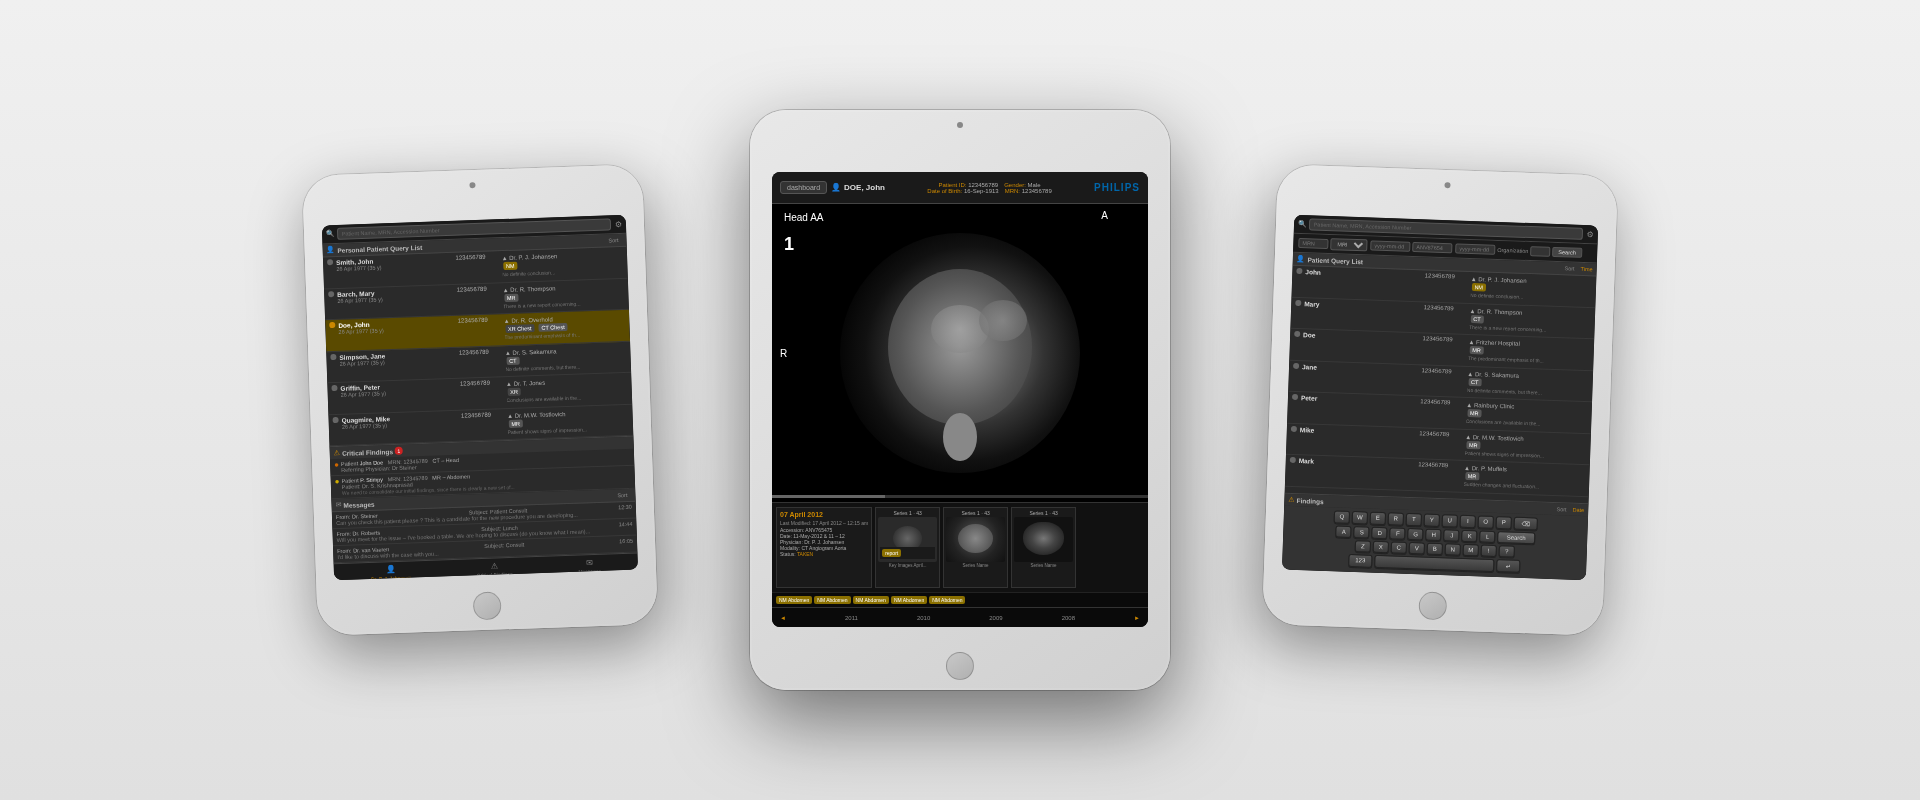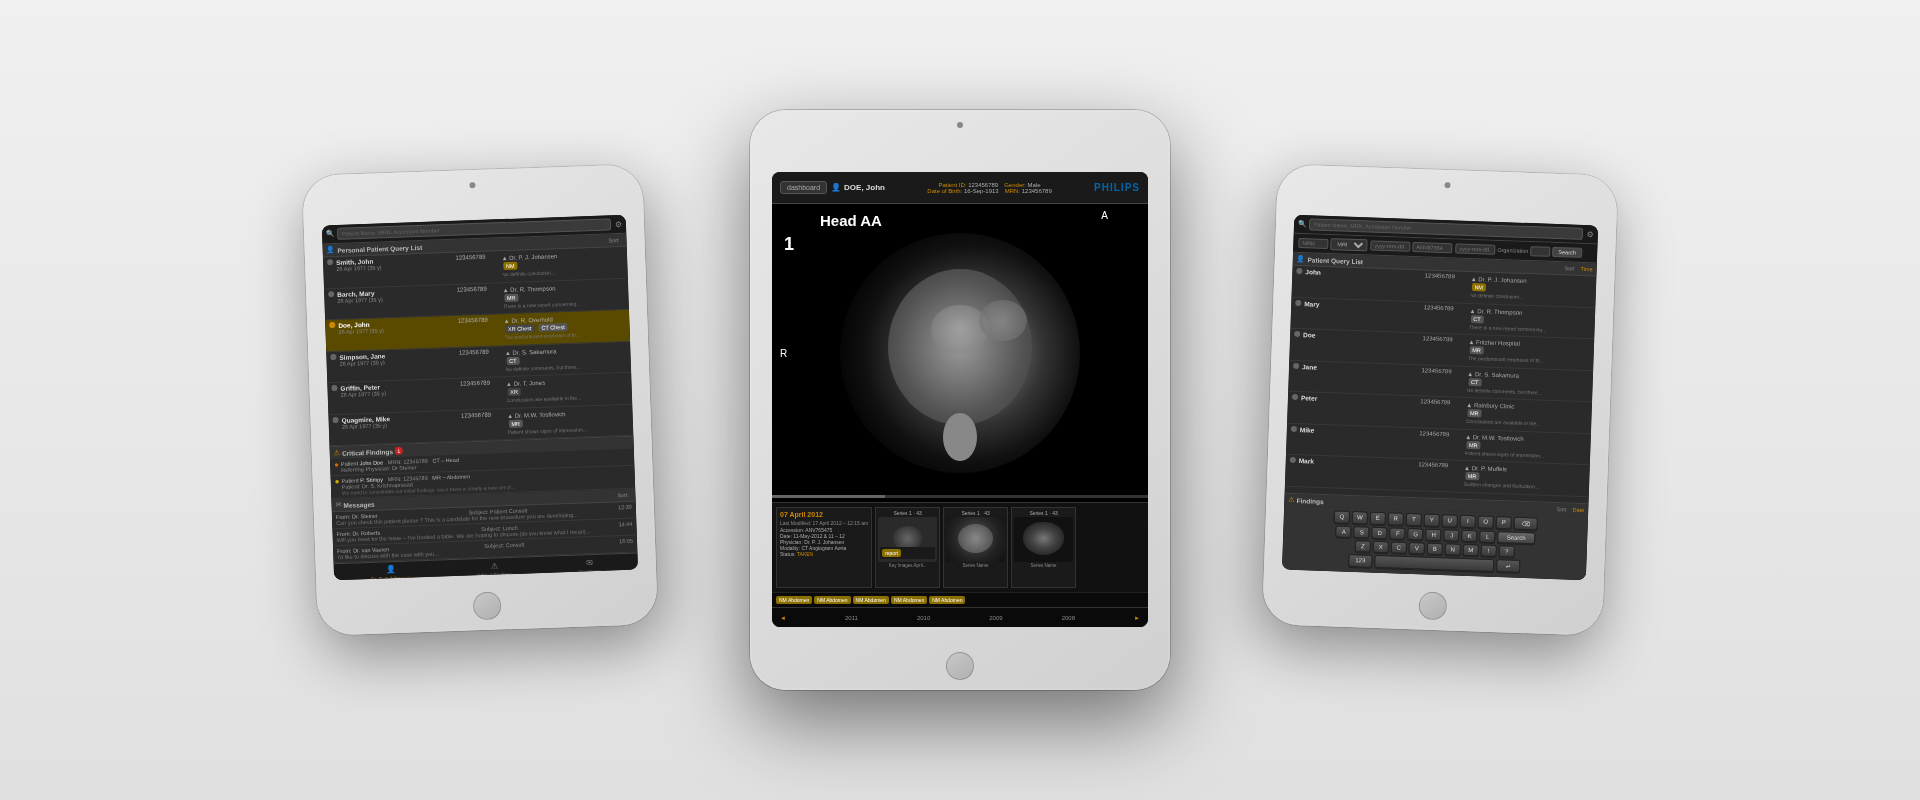--- a/index.html
+++ b/index.html
@@ -323,23 +323,22 @@
       display: flex;
       align-items: center;
       justify-content: center;
     }
 
     .viewer-label {
       position: absolute;
       top: 8px;
       left: 12px;
       color: #fff;
-      font-size: 15px;
-      font-weight: bold;
-      margin-left: 36px;
+      font-size: 10px;
+      font-weight: normal;
     }
 
     .viewer-num {
       position: absolute;
       top: 30px;
       left: 12px;
       color: #fff;
       font-size: 18px;
       font-weight: bold;
     }

